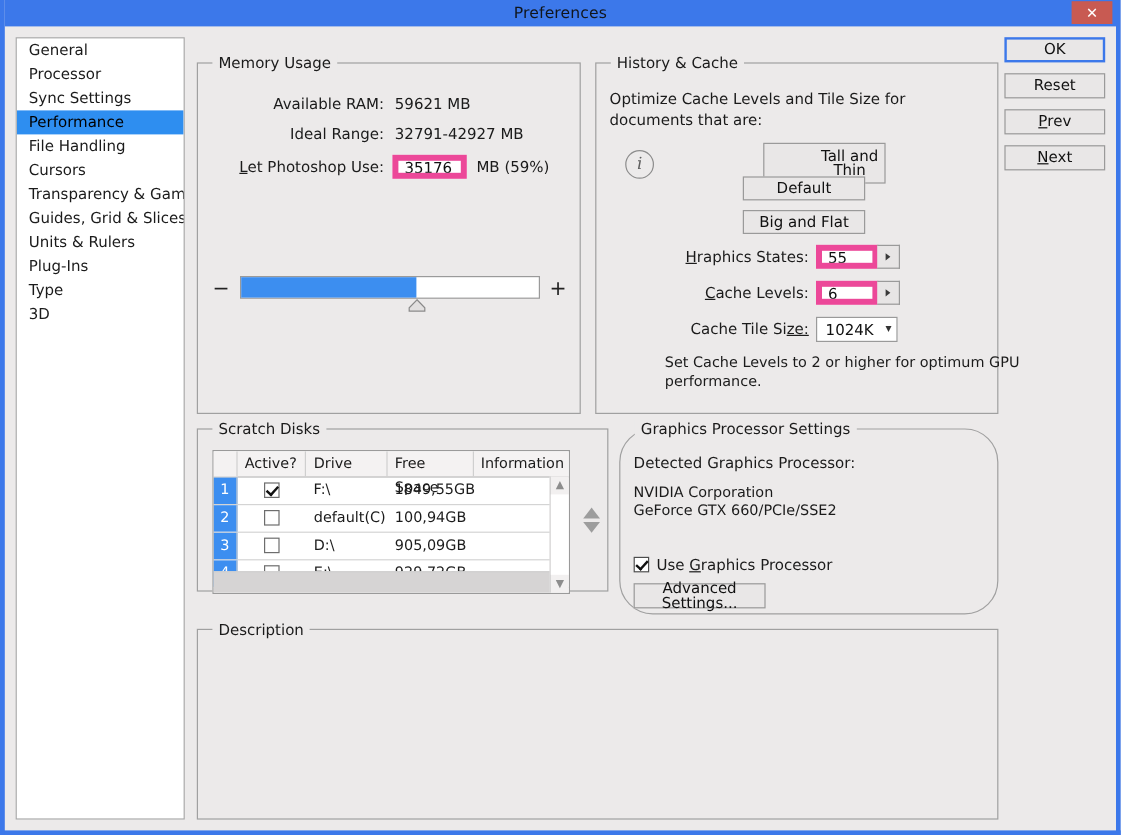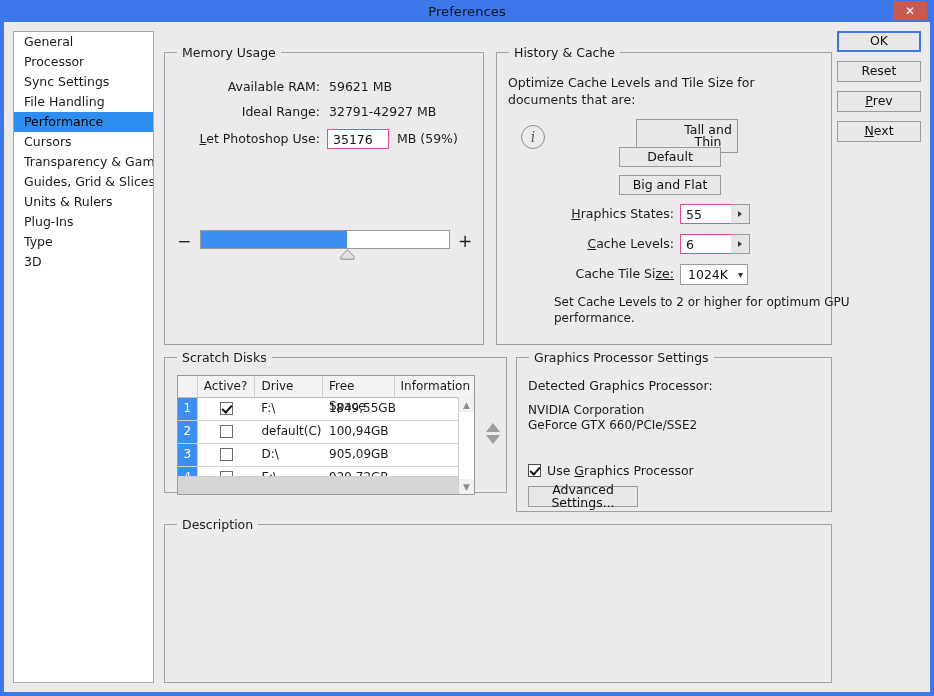--- a/index.html
+++ b/index.html
@@ -110,21 +110,21 @@
   .lbl-right {
     text-align: right;
     font-size: 12.5px;
     color: #1b1b1b;
     white-space: nowrap;
   }
   u.acc { text-decoration: underline; }
   
   .txtbox {
     background: #ffffff;
-    border: 1px solid #ec4899;
+    border: 5px solid #ec4899;
     box-sizing: border-box;
     font-size: 12.5px;
     color: #111111;
     font-family: "DejaVu Sans", "Liberation Sans", sans-serif;
     padding: 0 5px;
     outline: none;
     height: 20px;
     line-height: 18px;
   }
   .spin-btn {
@@ -269,22 +269,22 @@
     <span class="title">Preferences</span>
     <button id="close-btn">✕</button>
   </div>
 
   <div id="content">
 
     <div id="sidebar">
       <div class="side-item">General</div>
       <div class="side-item">Processor</div>
       <div class="side-item">Sync Settings</div>
+      <div class="side-item selected">Performance</div>
       <div class="side-item">File Handling</div>
-      <div class="side-item selected">Performance</div>
       <div class="side-item">Cursors</div>
       <div class="side-item">Transparency &amp; Gamut</div>
       <div class="side-item">Guides, Grid &amp; Slices</div>
       <div class="side-item">Units &amp; Rulers</div>
       <div class="side-item">Plug-Ins</div>
       <div class="side-item">Type</div>
       <div class="side-item">3D</div>
     </div>
 
     <div class="group" style="left:160px; top:30px; width:320px; height:293px;">
@@ -396,21 +396,21 @@
           <div class="sb-arrow" style="position:absolute; bottom:0; left:0;">▼</div>
         </div>
       </div>
 
       <div id="sd-reorder">
         <div class="reorder-tri up"></div>
         <div class="reorder-tri down"></div>
       </div>
     </div>
 
-    <div class="group" style="left:512px; top:335px; width:316px; height:155px;">
+    <div class="group" style="left:512px; top:335px; width:316px; height:155px;border-radius:28px;">
       <span class="legend">Graphics Processor Settings</span>
 
       <span class="lbl" style="position:absolute; left:11px; top:20px;">Detected Graphics Processor:</span>
       <span class="lbl" style="position:absolute; left:11px; top:45px; font-size:12px;">NVIDIA Corporation</span>
       <span class="lbl" style="position:absolute; left:11px; top:60px; font-size:12px;">GeForce GTX 660/PCIe/SSE2</span>
 
       <div class="cbx-row" style="left:11px; top:105px;">
         <span class="cbx checked"></span>
         <span class="lbl"><span>Use </span><u class="acc">G</u><span>raphics Processor</span></span>
       </div>

